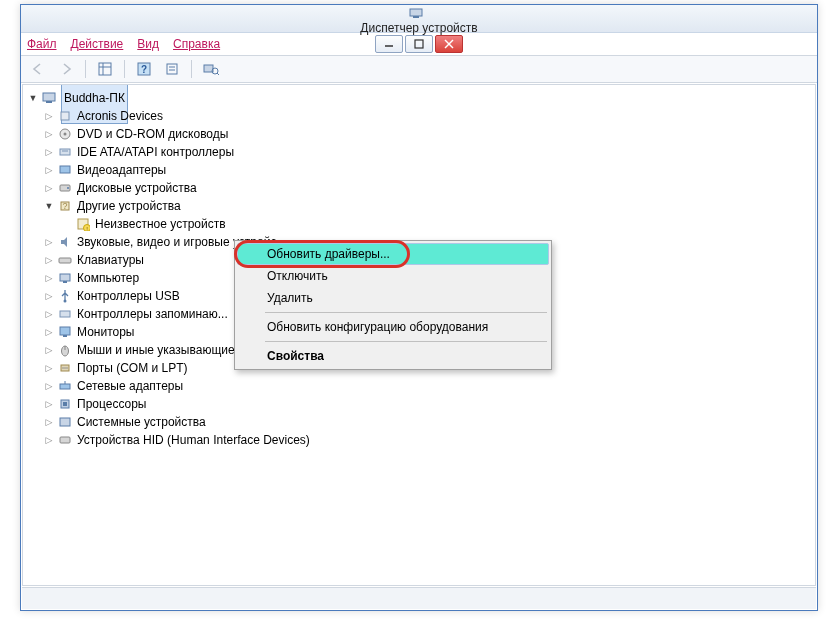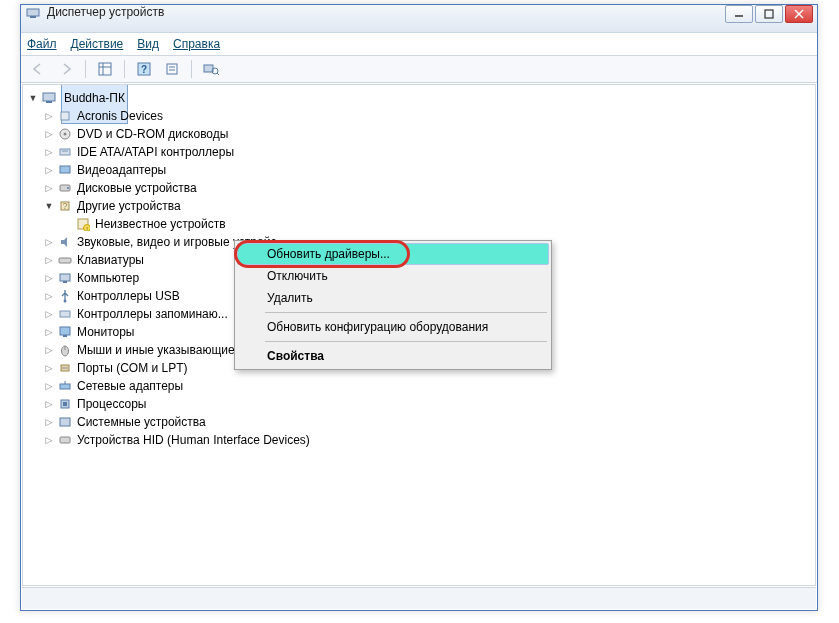--- a/index.html
+++ b/index.html
@@ -1,27 +1,27 @@
 <!DOCTYPE html>
 <html><head>
 <meta charset="utf-8">
 <style>
 * { box-sizing: border-box; margin: 0; padding: 0; }
 body { font-family: "Segoe UI", Tahoma, sans-serif; font-size: 12px; background: #fff; width: 839px; height: 623px; overflow: hidden; }
 
 .window { position: absolute; left: 20px; top: 4px; width: 798px; height: 607px; border: 1px solid #4a7abc; background: #fff; box-shadow: 0 0 8px rgba(0,0,0,0.15); }
-.titlebar { height: 28px; background: linear-gradient(#f3f7fb, #e0e8f2); display: flex; align-items: flex-start; padding: 0 4px; border-bottom: 1px solid #c9d6e6; }
+.titlebar { height: 28px; background: linear-gradient(#f3f7fb, #e0e8f2); display: flex; align-items: center; padding: 0 4px; border-bottom: 1px solid #c9d6e6; flex-direction: column; }
 .titlebar .ticon { width: 16px; height: 16px; margin-right: 6px; }
 .titlebar .title { flex: 1; color: #222; font-size: 12px; }
 .winbtns { display: flex; gap: 2px; }
 .winbtn { width: 28px; height: 18px; border: 1px solid #8fa4c2; background: linear-gradient(#fdfefe,#e6edf6); border-radius: 2px; display: flex; align-items: center; justify-content: center; font-size: 10px; color: #333; }
 .winbtn.close { background: linear-gradient(#f08080,#d9423a); border-color: #b33; color: #fff; font-weight: bold; }
 
 .menubar { height: 22px; display: flex; align-items: center; padding: 0 6px; gap: 14px; font-size: 12px; }
-.menubar span { text-decoration: underline; text-decoration-thickness: 1px; text-underline-offset: 1px; color: #0c4a6e; }
+.menubar span { text-decoration: underline; text-decoration-thickness: 1px; text-underline-offset: 1px; color: #be185d; }
 
 .toolbar { height: 28px; display: flex; align-items: center; border-top: 1px solid #d0d7e0; border-bottom: 1px solid #d0d7e0; padding: 0 6px; gap: 6px; background: #f6f8fb; }
 .tbtn { width: 22px; height: 22px; border: 1px solid transparent; display: flex; align-items: center; justify-content: center; font-size: 14px; color: #4a6b9a; border-radius: 2px; }
 .tbtn.disabled { color: #b8bfc9; }
 .tsep { width: 1px; height: 18px; background: #c9d0da; margin: 0 2px; }
 
 .content { position: absolute; top: 79px; left: 1px; right: 1px; bottom: 24px; border: 1px solid #d0d7e0; background: #fff; overflow: hidden; }
 .tree { padding: 4px 2px; font-size: 12px; line-height: 18px; color: #000; }
 .node { display: flex; align-items: center; height: 18px; padding-left: 2px; white-space: nowrap; }
 .exp { width: 12px; height: 12px; display: inline-flex; align-items: center; justify-content: center; margin-right: 2px; color: #555; font-size: 9px; }

